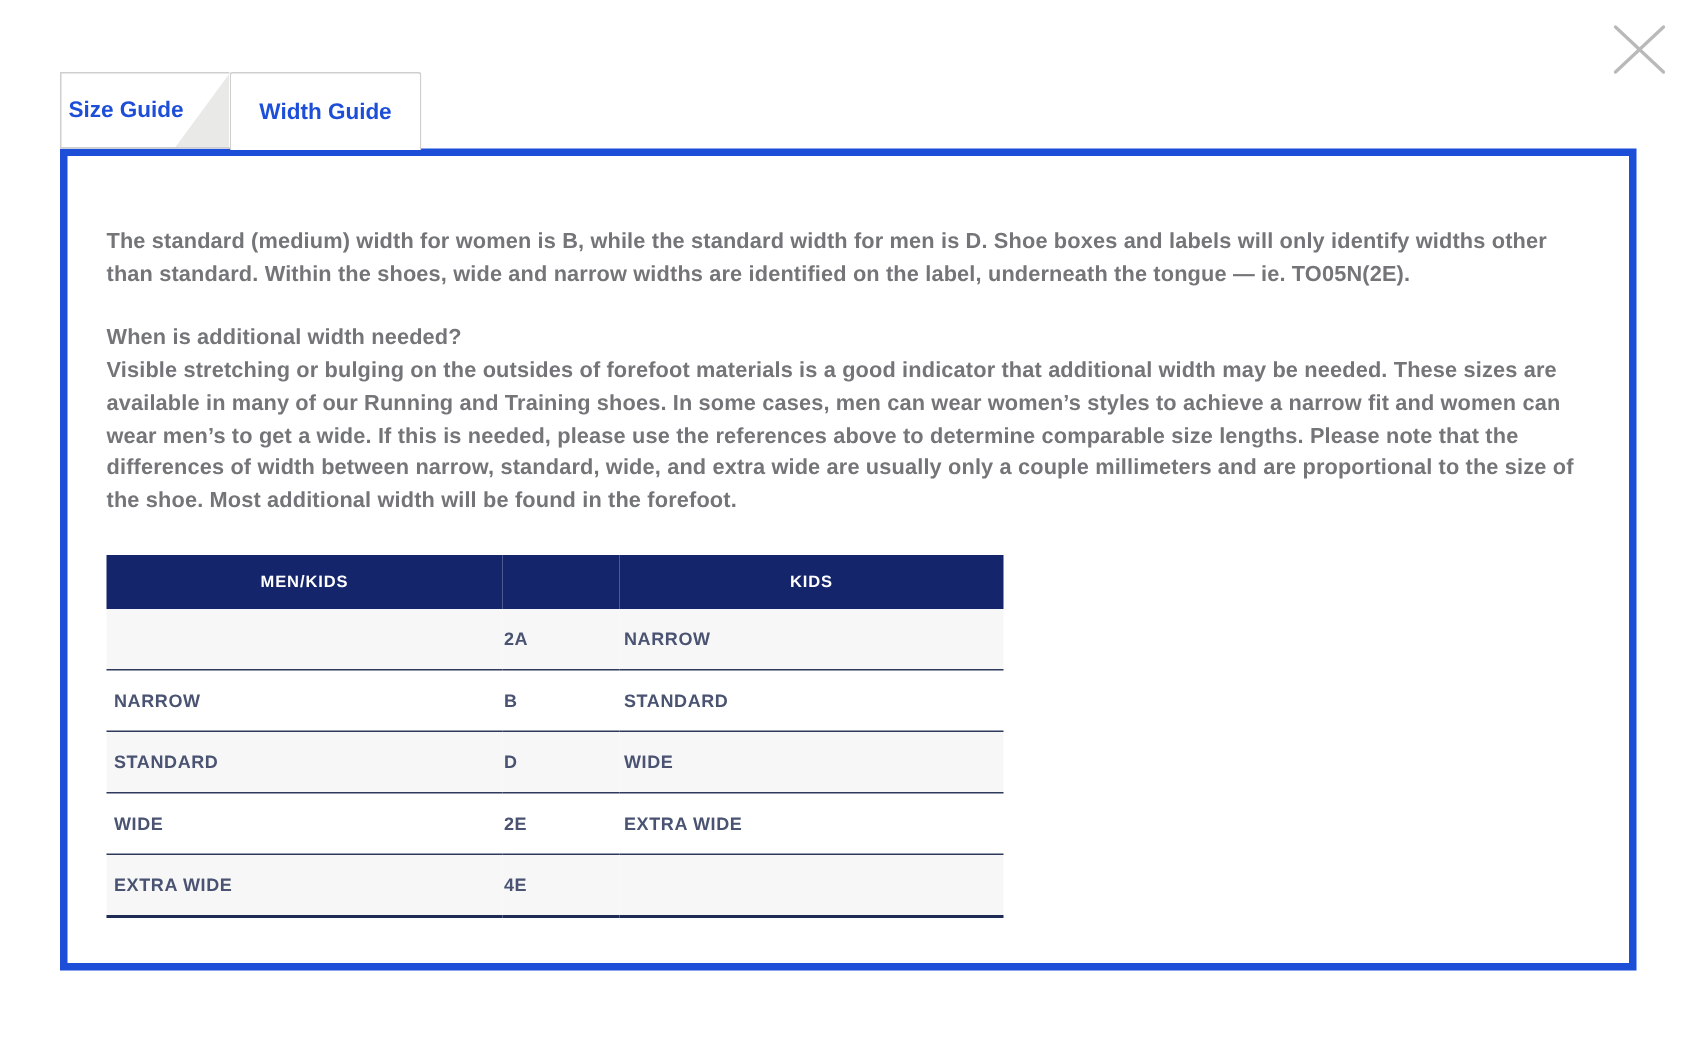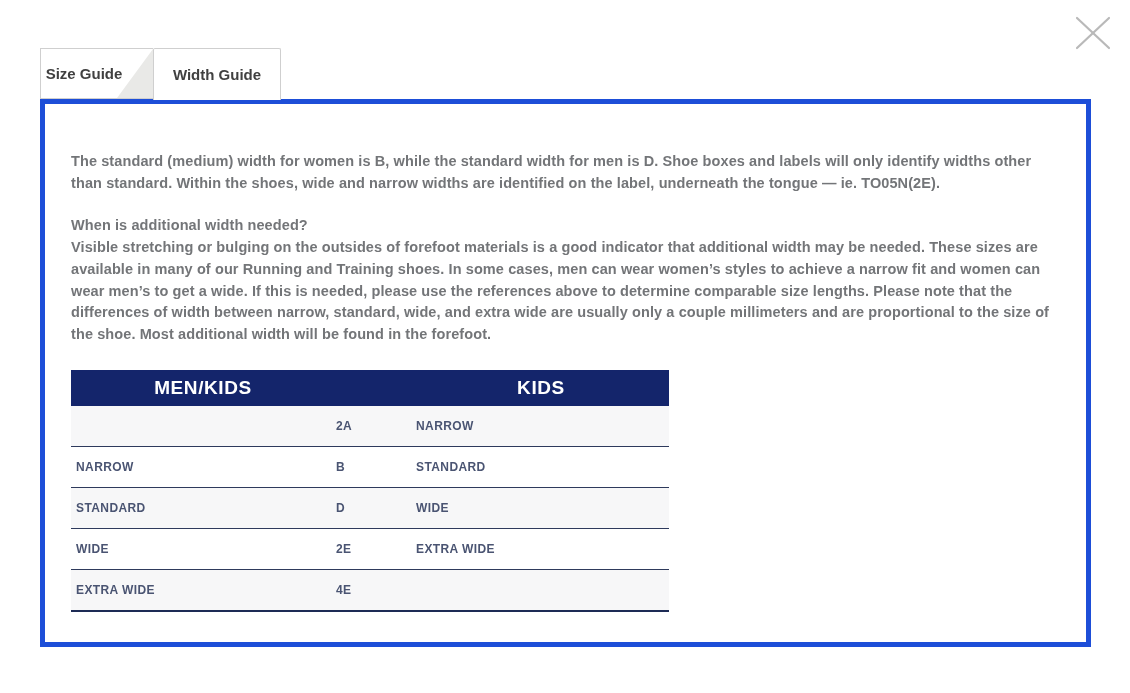--- a/index.html
+++ b/index.html
@@ -6,21 +6,21 @@
   html,body { width:1130px; height:693px; background:#ffffff;
     font-family:"Liberation Sans", sans-serif; position:relative; overflow:hidden; }
 
   
   .close-btn { position:absolute; top:15px; right:18px; width:38px; height:38px;
     display:flex; align-items:center; justify-content:center; cursor:pointer; background:none; border:none; }
 
   
   .tabs { position:absolute; left:40px; top:48px; display:flex; z-index:2; }
   .tab { height:51px; display:flex; align-items:center; justify-content:center;
-    font-size:15px; font-weight:700; color:#404040; cursor:pointer; }
+    font-size:15px; font-weight:700; color:#1d4ed8; cursor:pointer; }
   .tab-inactive { width:113px; background:#ffffff; border:1px solid #cfcfcf; border-right:none;
     position:relative; padding-right:26px; }
   .tab-inactive::after { content:""; position:absolute; right:0; top:0; bottom:0; width:36px;
     background:#e9e9e7; clip-path:polygon(0 100%, 100% 0, 100% 100%); }
   .tab-active { width:128px; background:#ffffff; border:1px solid #cfcfcf; border-bottom:none;
     border-radius:2px 2px 0 0; height:52px; margin-bottom:-1px; z-index:3; }
 
   
   .panel { position:absolute; left:40px; top:99px; width:1051px; height:548px;
     background:#ffffff; border:5px solid #1d4ed8; z-index:1; }
@@ -28,21 +28,21 @@
 
   .body-text { font-size:14.5px; line-height:21.7px; font-weight:600; color:#737578;
     max-width:986px; letter-spacing:0.1px; }
   .para1 { margin-bottom:21px; }
 
   
   table.width-table { margin-top:24px; width:598px; border-collapse:collapse; table-layout:fixed; }
   .width-table col.c1 { width:264px; }
   .width-table col.c2 { width:78px; }
   .width-table col.c3 { width:256px; }
-  .width-table thead th { background:#14256b; color:#ffffff; font-size:19px; font-weight:700;
+  .width-table thead th { background:#14256b; color:#ffffff; font-size:11px; font-weight:700;
     letter-spacing:0.6px; height:36px; text-align:center; }
   .width-table tbody td { height:41px; font-size:12px; font-weight:600; letter-spacing:0.4px;
     color:#4a5472; border-bottom:1px solid #2e3a5c; vertical-align:middle; }
   .width-table tbody tr:nth-child(odd) { background:#f7f7f8; }
   .width-table tbody tr:nth-child(even) { background:#ffffff; }
   .width-table tbody tr:last-child td { border-bottom:2px solid #1d2b55; }
   .width-table td.c1 { padding-left:5px; }
   .width-table td.c2 { padding-left:1px; }
   .width-table td.c3 { padding-left:3px; }
 </style>

